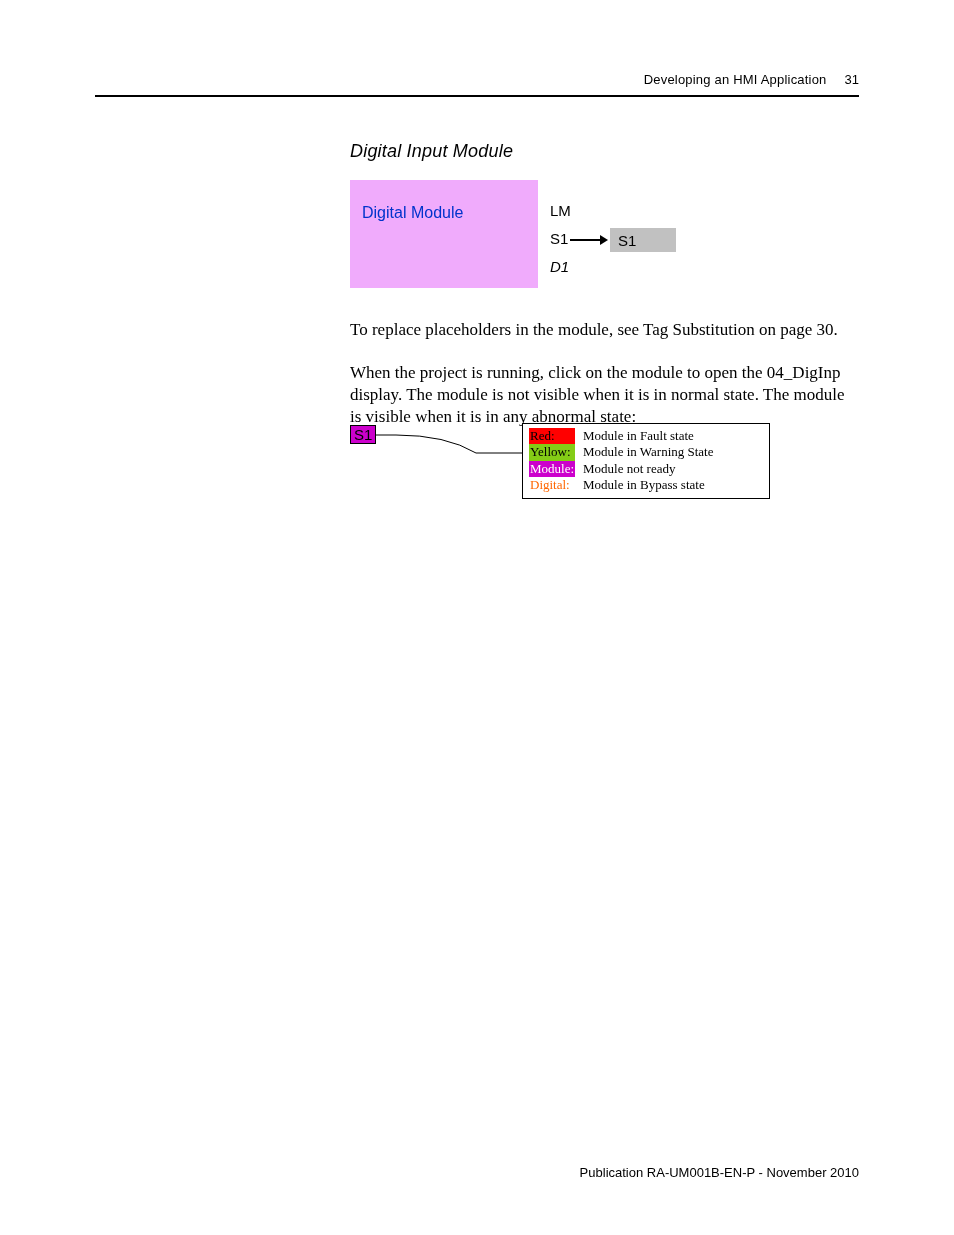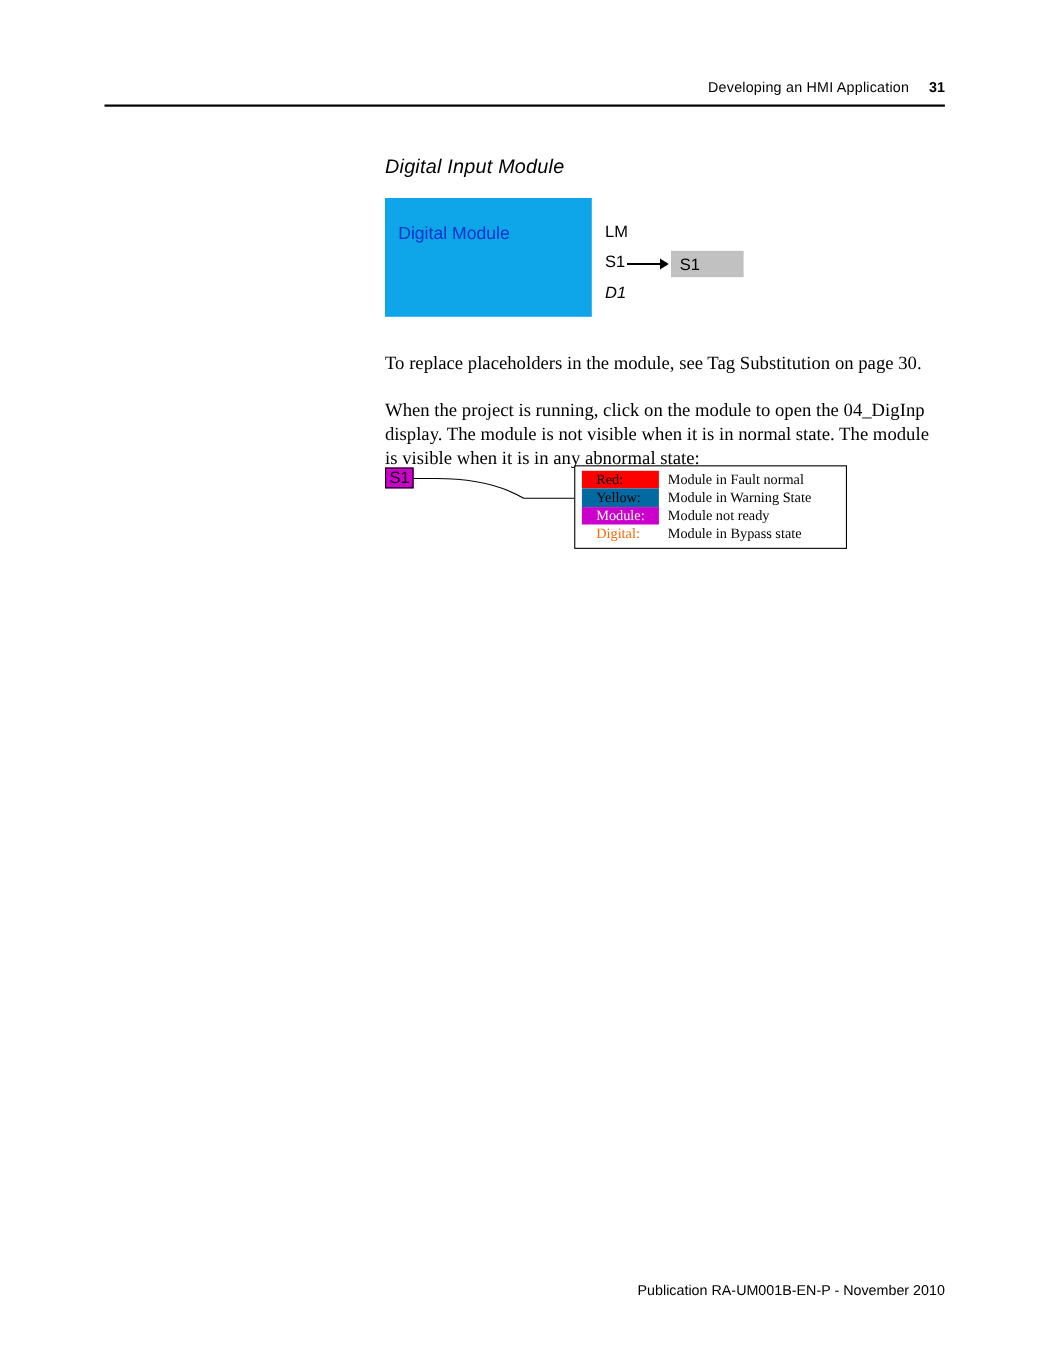--- a/index.html
+++ b/index.html
@@ -26,21 +26,21 @@
     align-items: center;
     font-family: Arial, Helvetica, sans-serif;
     font-size: 13px;
   }
   .header .title {
     font-weight: 400;
     margin-right: 18px;
     letter-spacing: 0.2px;
   }
   .header .pageno {
-    font-weight: 700;
+    font-weight: 400;
   }
   .header-rule {
     position: absolute;
     top: 95px;
     left: 95px;
     right: 95px;
     border-top: 2px solid #000;
   }
   .section-title {
     position: absolute;
@@ -58,21 +58,21 @@
     left: 350px;
     width: 348px;
     height: 118px;
   }
   .fig1 .box-left {
     position: absolute;
     top: 0;
     left: 0;
     width: 188px;
     height: 108px;
-    background: #0ea5e9;
+    background: #f0abfc;
     font-family: Arial, Helvetica, sans-serif;
   }
   .fig1 .box-left .dm {
     position: absolute;
     top: 24px;
     left: 12px;
     font-size: 16px;
     color: #0033cc;
   }
   .fig1 .box-right {
@@ -145,29 +145,29 @@
     padding: 4px 6px;
     box-sizing: border-box;
   }
   .fig2 .legend-row {
     display: flex;
     align-items: flex-start;
     line-height: 1.25;
   }
   .fig2 .legend-tag {
     display: inline-block;
-    padding: 0 13px;
+    padding: 0 1px;
     margin-right: 8px;
     min-width: 44px;
   }
   .fig2 .legend-desc {
     flex: 1;
   }
   .tag-red    { background: #ff0000; color: #000; }
-  .tag-yellow { background: #0369a1; color: #000; }
+  .tag-yellow { background: #84cc16; color: #000; }
   .tag-violet { background: #cc00cc; color: #fff; }
   .tag-orange { background: #ffffff; color: #ff6600; }
   .fig2 .connector {
     position: absolute;
     top: 8px;
     left: 26px;
     width: 146px;
     height: 30px;
   }
   
@@ -212,21 +212,21 @@
   <div class="para2">When the project is running, click on the module to open the 04_DigInp display. The module is not visible when it is in normal state. The module is visible when it is in any abnormal state:</div>
 
   <div class="fig2">
     <span class="s1badge">S1</span>
     <svg class="connector" viewBox="0 0 146 30">
       <path d="M0 4 L20 4 Q70 4 100 22 L146 22" stroke="#000" stroke-width="1" fill="none"></path>
     </svg>
     <div class="legend-box">
       <div class="legend-row">
         <span class="legend-tag tag-red">Red:</span>
-        <span class="legend-desc">Module in Fault normal</span>
+        <span class="legend-desc">Module in Fault state</span>
       </div>
       <div class="legend-row">
         <span class="legend-tag tag-yellow">Yellow:</span>
         <span class="legend-desc">Module in Warning State</span>
       </div>
       <div class="legend-row">
         <span class="legend-tag tag-violet">Module:</span>
         <span class="legend-desc">Module not ready</span>
       </div>
       <div class="legend-row">

